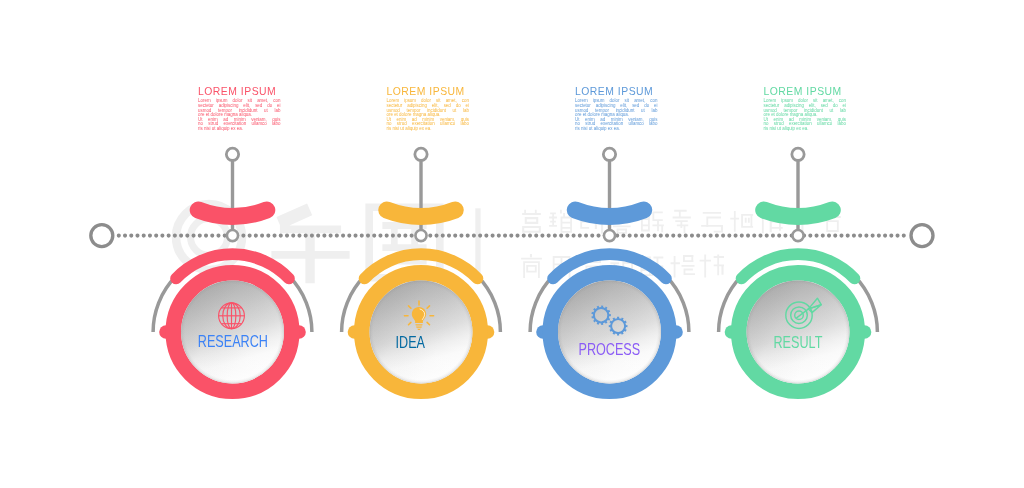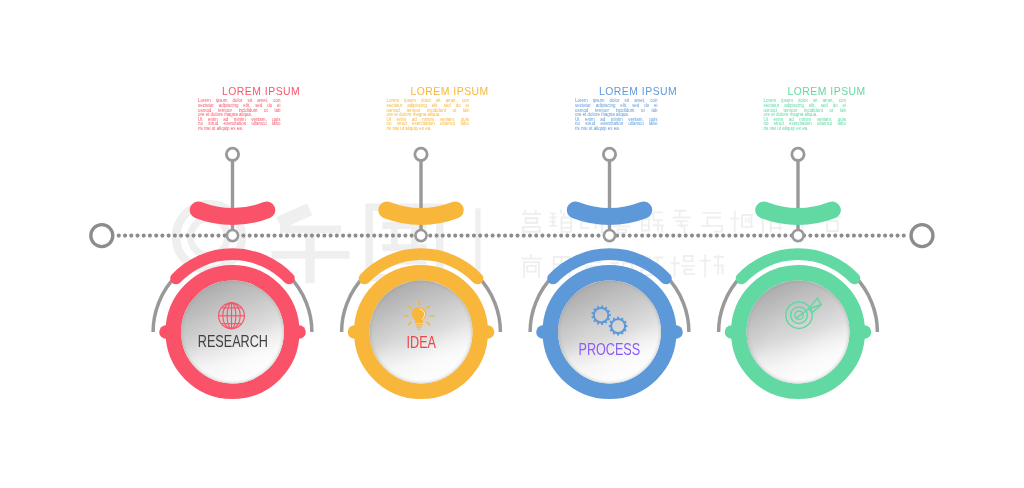--- a/index.html
+++ b/index.html
@@ -1,21 +1,21 @@
 <!DOCTYPE html>
 <html><head>
 <meta charset="utf-8">
 <title>Infographic</title>
 <style>
   html,body{margin:0;padding:0;background:#ffffff;}
   body{width:1024px;height:488px;overflow:hidden;font-family:"Liberation Sans",sans-serif;}
   #stage{position:relative;width:1024px;height:488px;background:#fff;}
   .layer{position:absolute;left:0;top:0;width:1024px;height:488px;}
   .txtblock{position:absolute;width:82.5px;}
-  .txt-title{font-size:10.4px;letter-spacing:0.5px;line-height:11px;white-space:nowrap;font-weight:400;margin-left:24px;}
+  .txt-title{font-size:10.4px;letter-spacing:0.5px;line-height:11px;white-space:nowrap;font-weight:400;}
   .txt-body{font-size:4.45px;line-height:4.6px;text-align:justify;margin-top:2.4px;}
   .txt-body p{margin:0;text-align:justify;text-align-last:justify;white-space:nowrap;}
   .txt-body p.lastline{text-align-last:left;}
   .step-label{position:absolute;text-align:center;font-size:16.5px;line-height:16.5px;letter-spacing:0px;white-space:nowrap;}
   .step-label span{display:inline-block;transform:scaleX(0.765);transform-origin:center;}
 </style>
 </head>
 <body>
 
 <div id="stage">
@@ -168,34 +168,34 @@
         <div class="txt-body">
           <p class="">Lorem ipsum dolor sit amet, con</p>
           <p class="">sectetur adipiscing elit, sed do ei</p>
           <p class="">usmod tempor incididunt ut lab</p>
           <p class="lastline">ore et dolore magna aliqua.</p>
           <p class="">Ut enim ad minim veniam, quis</p>
           <p class="">no strud exercitation ullamco labo</p>
           <p class="lastline">ris nisi ut aliquip ex ea.</p>
         </div>
       </div>
-      <div class="step-label" style="left: 162.5px; top: 333.4px; width: 140px; color: #404040;"><span>RESEARCH</span></div>
+      <div class="step-label" style="left: 162.5px; top: 333.4px; width: 140px; color: #3b82f6;"><span>RESEARCH</span></div>
       <div class="txtblock" style="left: 386.5px; top: 86px; color: rgb(248, 182, 58);">
         <div class="txt-title">LOREM IPSUM</div>
         <div class="txt-body">
           <p class="">Lorem ipsum dolor sit amet, con</p>
           <p class="">sectetur adipiscing elit, sed do ei</p>
           <p class="">usmod tempor incididunt ut lab</p>
           <p class="lastline">ore et dolore magna aliqua.</p>
           <p class="">Ut enim ad minim veniam, quis</p>
           <p class="">no strud exercitation ullamco labo</p>
           <p class="lastline">ris nisi ut aliquip ex ea.</p>
         </div>
       </div>
-      <div class="step-label" style="left: 351px; top: 333.8px; width: 140px; color: #ef4444;"><span>IDEA</span></div>
+      <div class="step-label" style="left: 340px; top: 333.8px; width: 140px; color: #0369a1;"><span>IDEA</span></div>
       <div class="txtblock" style="left: 575px; top: 86px; color: rgb(93, 153, 217);">
         <div class="txt-title">LOREM IPSUM</div>
         <div class="txt-body">
           <p class="">Lorem ipsum dolor sit amet, con</p>
           <p class="">sectetur adipiscing elit, sed do ei</p>
           <p class="">usmod tempor incididunt ut lab</p>
           <p class="lastline">ore et dolore magna aliqua.</p>
           <p class="">Ut enim ad minim veniam, quis</p>
           <p class="">no strud exercitation ullamco labo</p>
           <p class="lastline">ris nisi ut aliquip ex ea.</p>
@@ -207,15 +207,16 @@
         <div class="txt-body">
           <p class="">Lorem ipsum dolor sit amet, con</p>
           <p class="">sectetur adipiscing elit, sed do ei</p>
           <p class="">usmod tempor incididunt ut lab</p>
           <p class="lastline">ore et dolore magna aliqua.</p>
           <p class="">Ut enim ad minim veniam, quis</p>
           <p class="">no strud exercitation ullamco labo</p>
           <p class="lastline">ris nisi ut aliquip ex ea.</p>
         </div>
       </div>
+      <div class="step-label" style="left: 728px; top: 334.4px; width: 140px; color: rgb(98, 217, 163);"><span>RESULT</span></div>
     </div>
 
 </div>
 
 </body></html>

